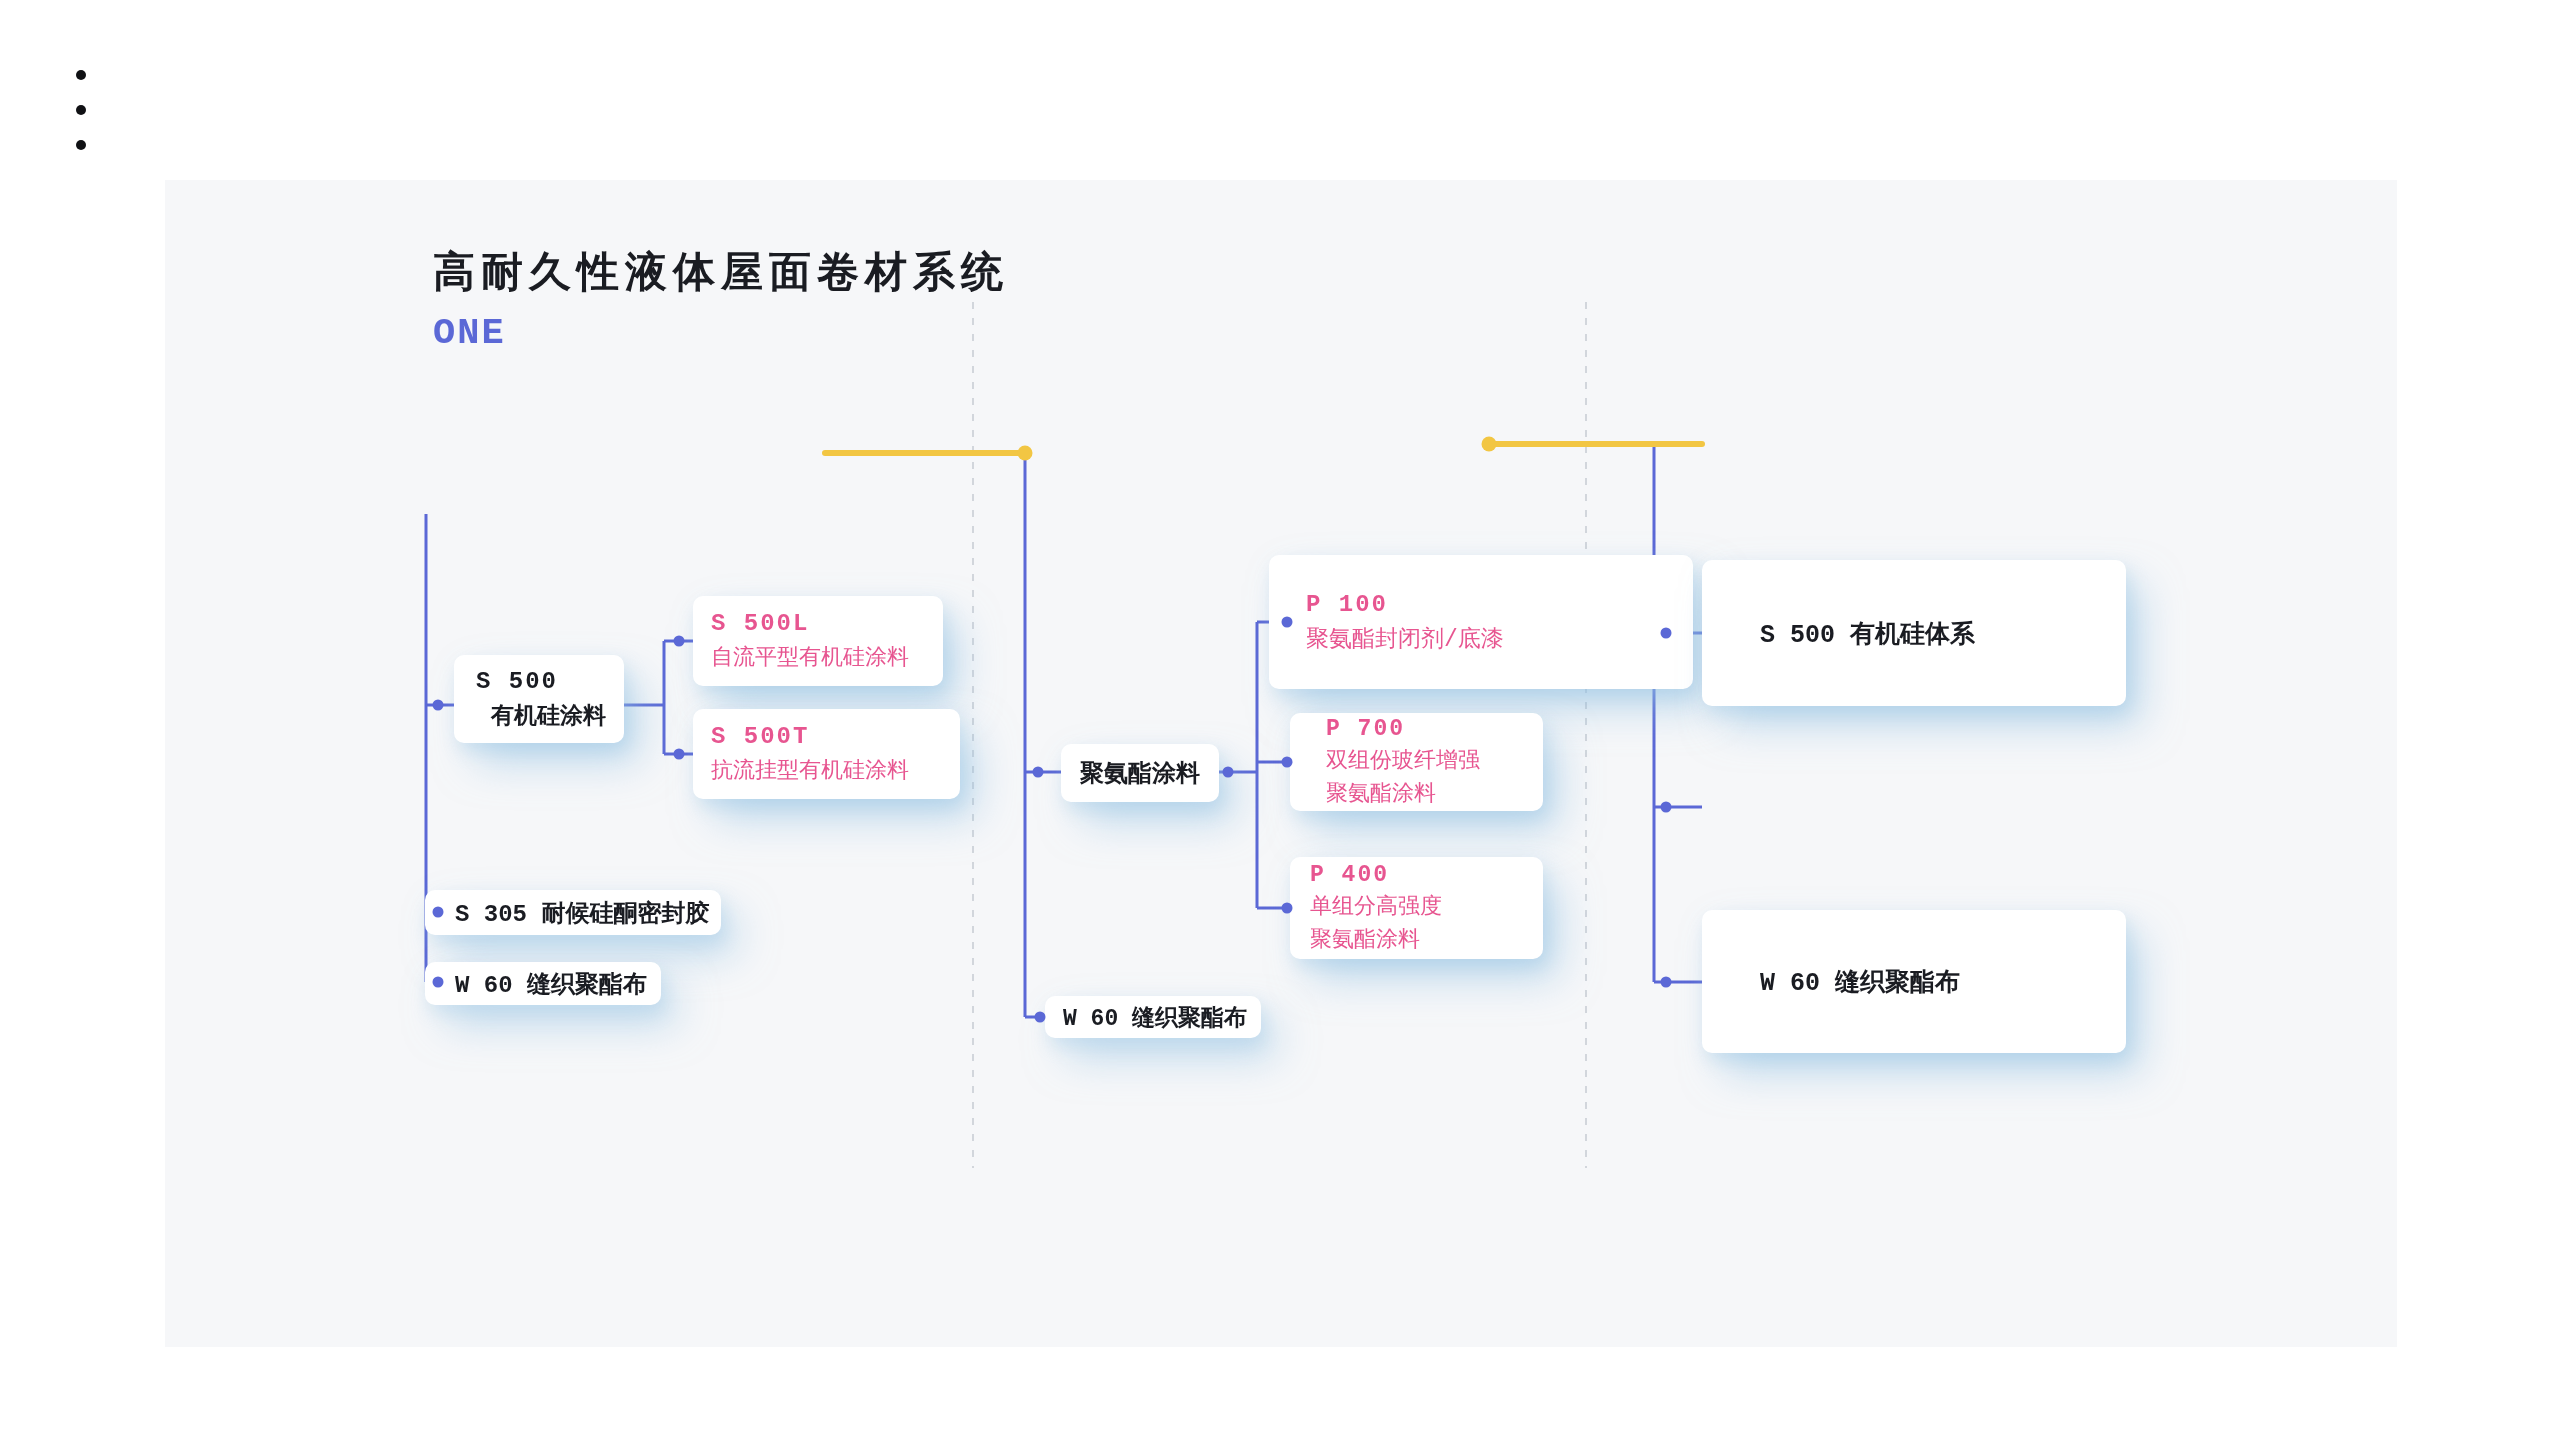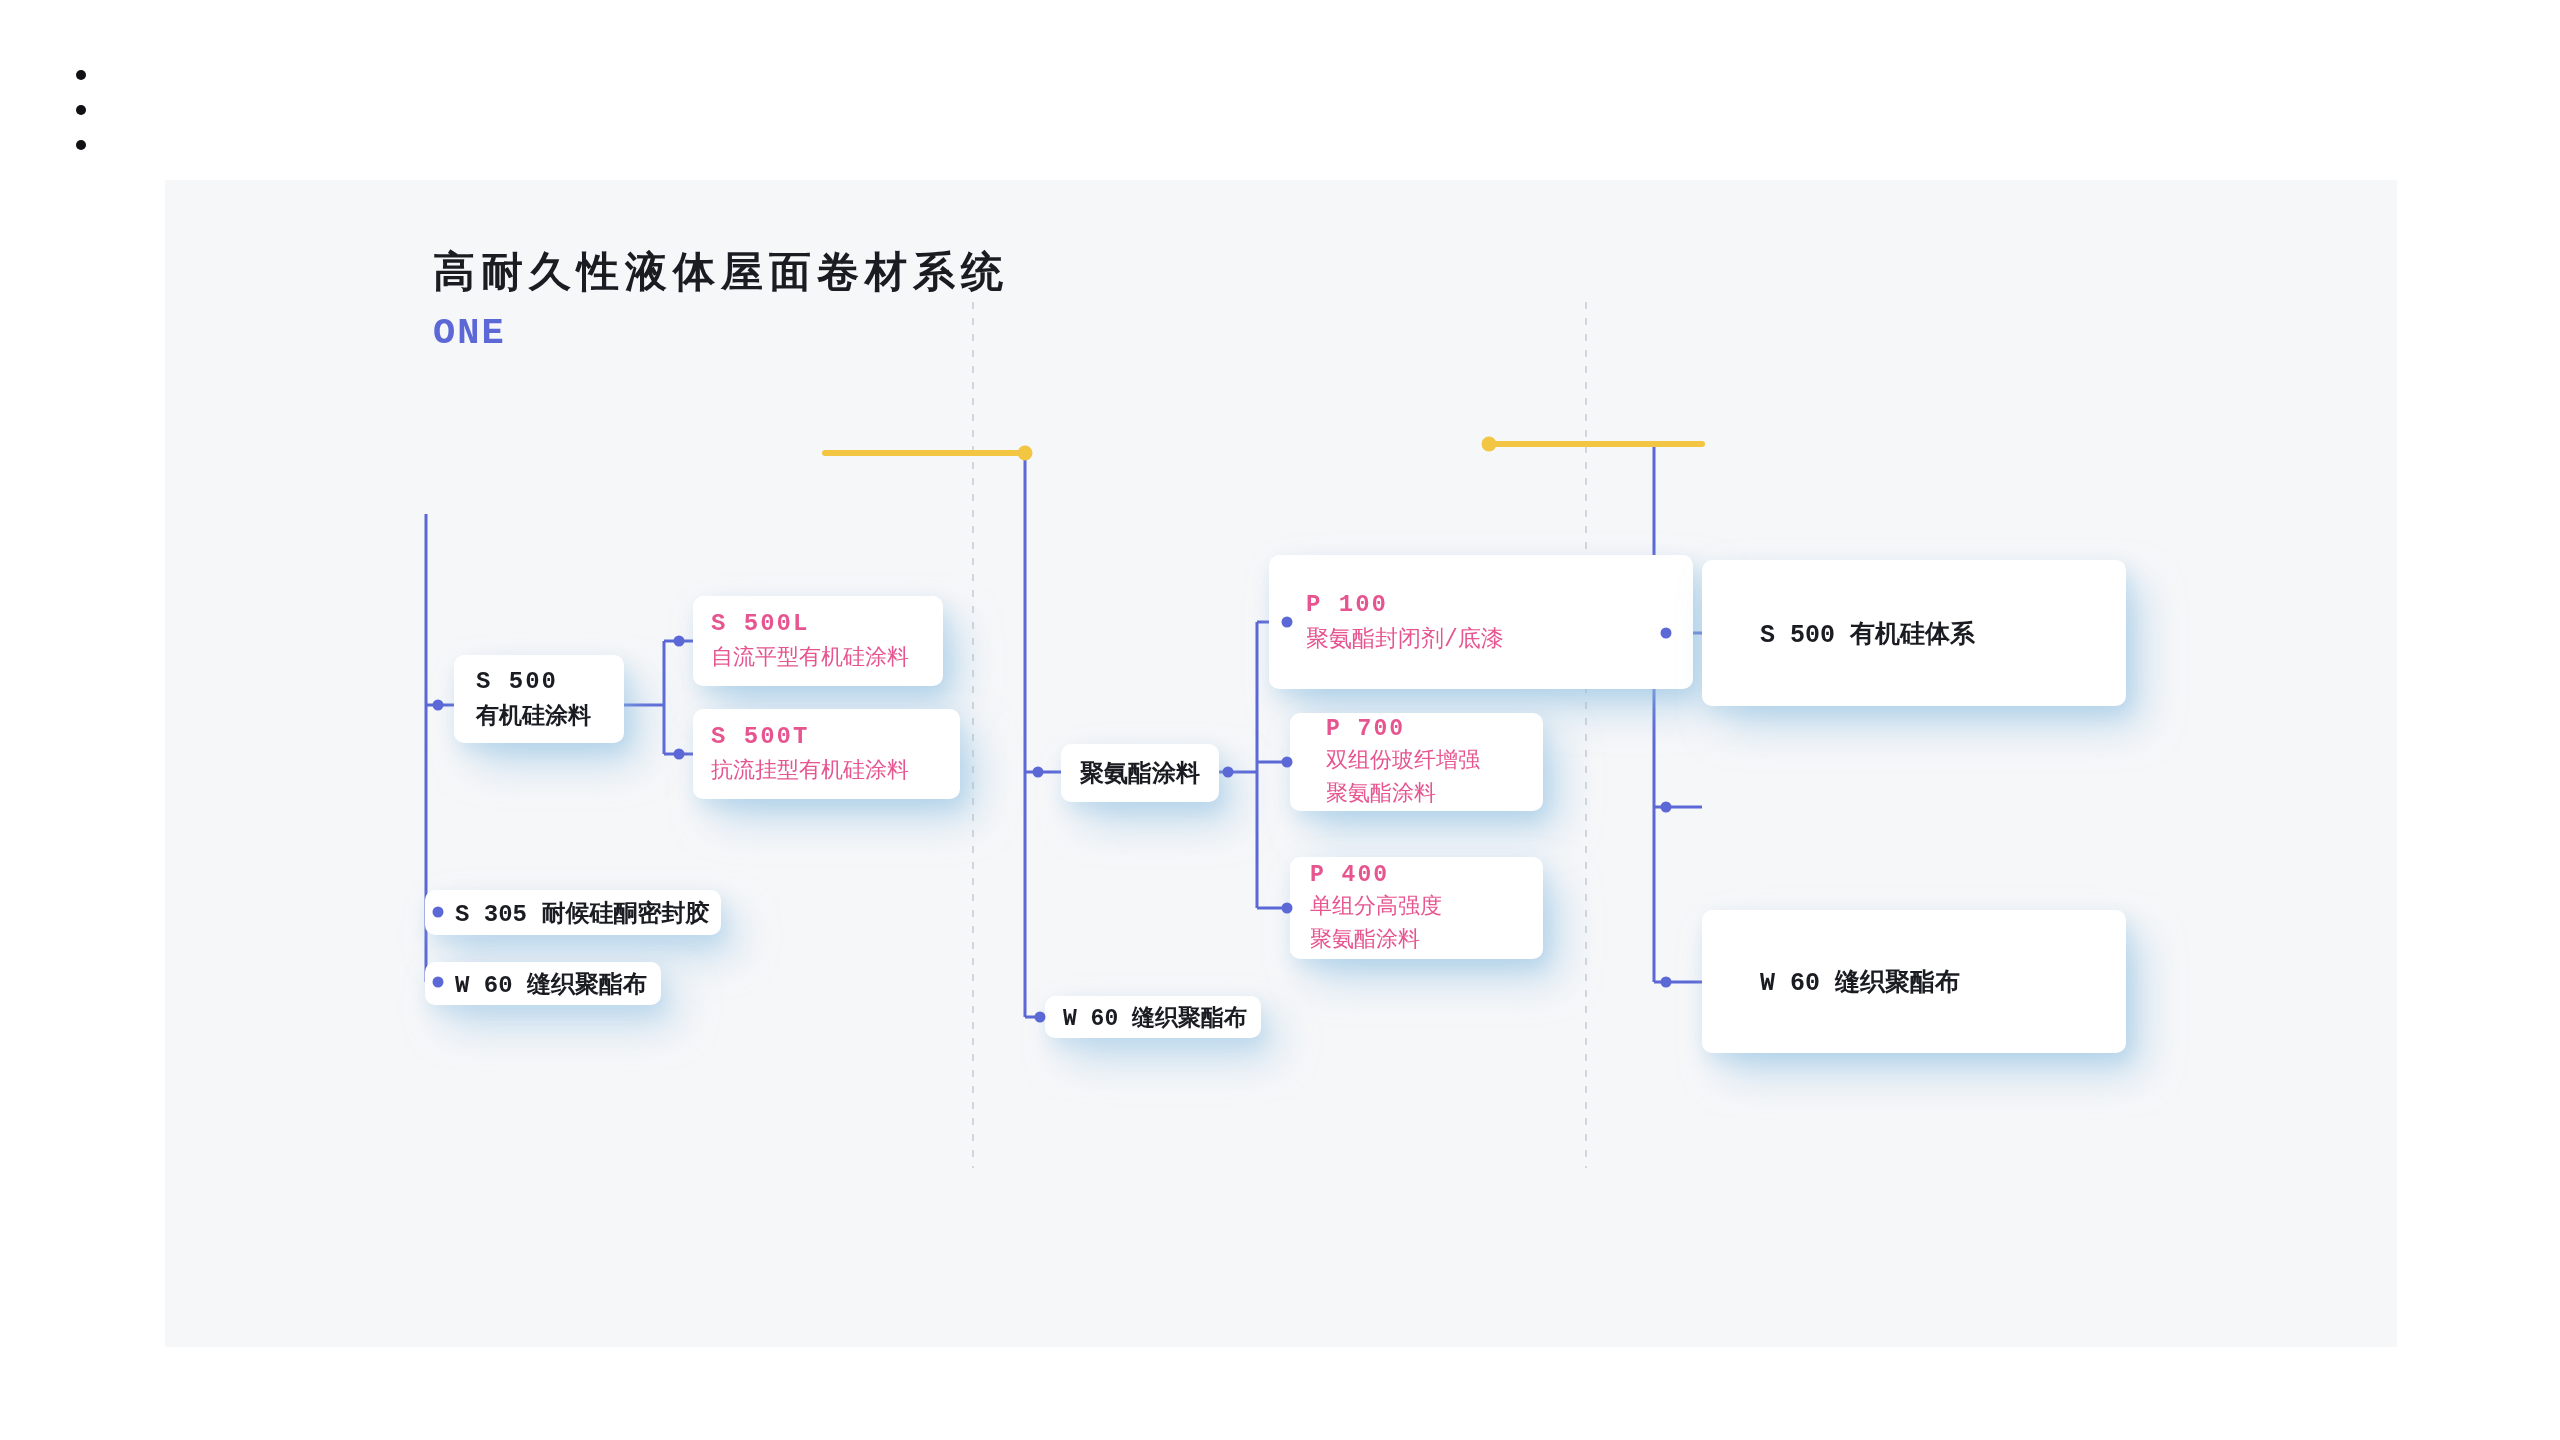--- a/index.html
+++ b/index.html
@@ -98,21 +98,21 @@
     </g>
     <g class="l-yellow">
       <path d="M825 453 H1025"></path>
       <path d="M1489 444 H1702"></path>
     </g>
   </svg>
 
 
   <div class="card" style="left:454px;top:655px;width:170px;height:88px;padding-left:22px;">
     <div class="code">S 500</div>
-    <div class="lbl gap-s" style="font-size:23px;">有机硅涂料</div>
+    <div class="lbl gap-s" style="font-size:23px;margin-left:15px;">有机硅涂料</div>
   </div>
 
   <div class="card" style="left:693px;top:596px;width:250px;height:90px;padding-left:18px;">
     <div class="code pink-t">S 500L</div>
     <div class="pink-t gap-s" style="font-size:22px;">自流平型有机硅涂料</div>
   </div>
 
   <div class="card" style="left:693px;top:709px;width:267px;height:90px;padding-left:18px;">
     <div class="code pink-t">S 500T</div>
     <div class="pink-t gap-s" style="font-size:22px;">抗流挂型有机硅涂料</div>

